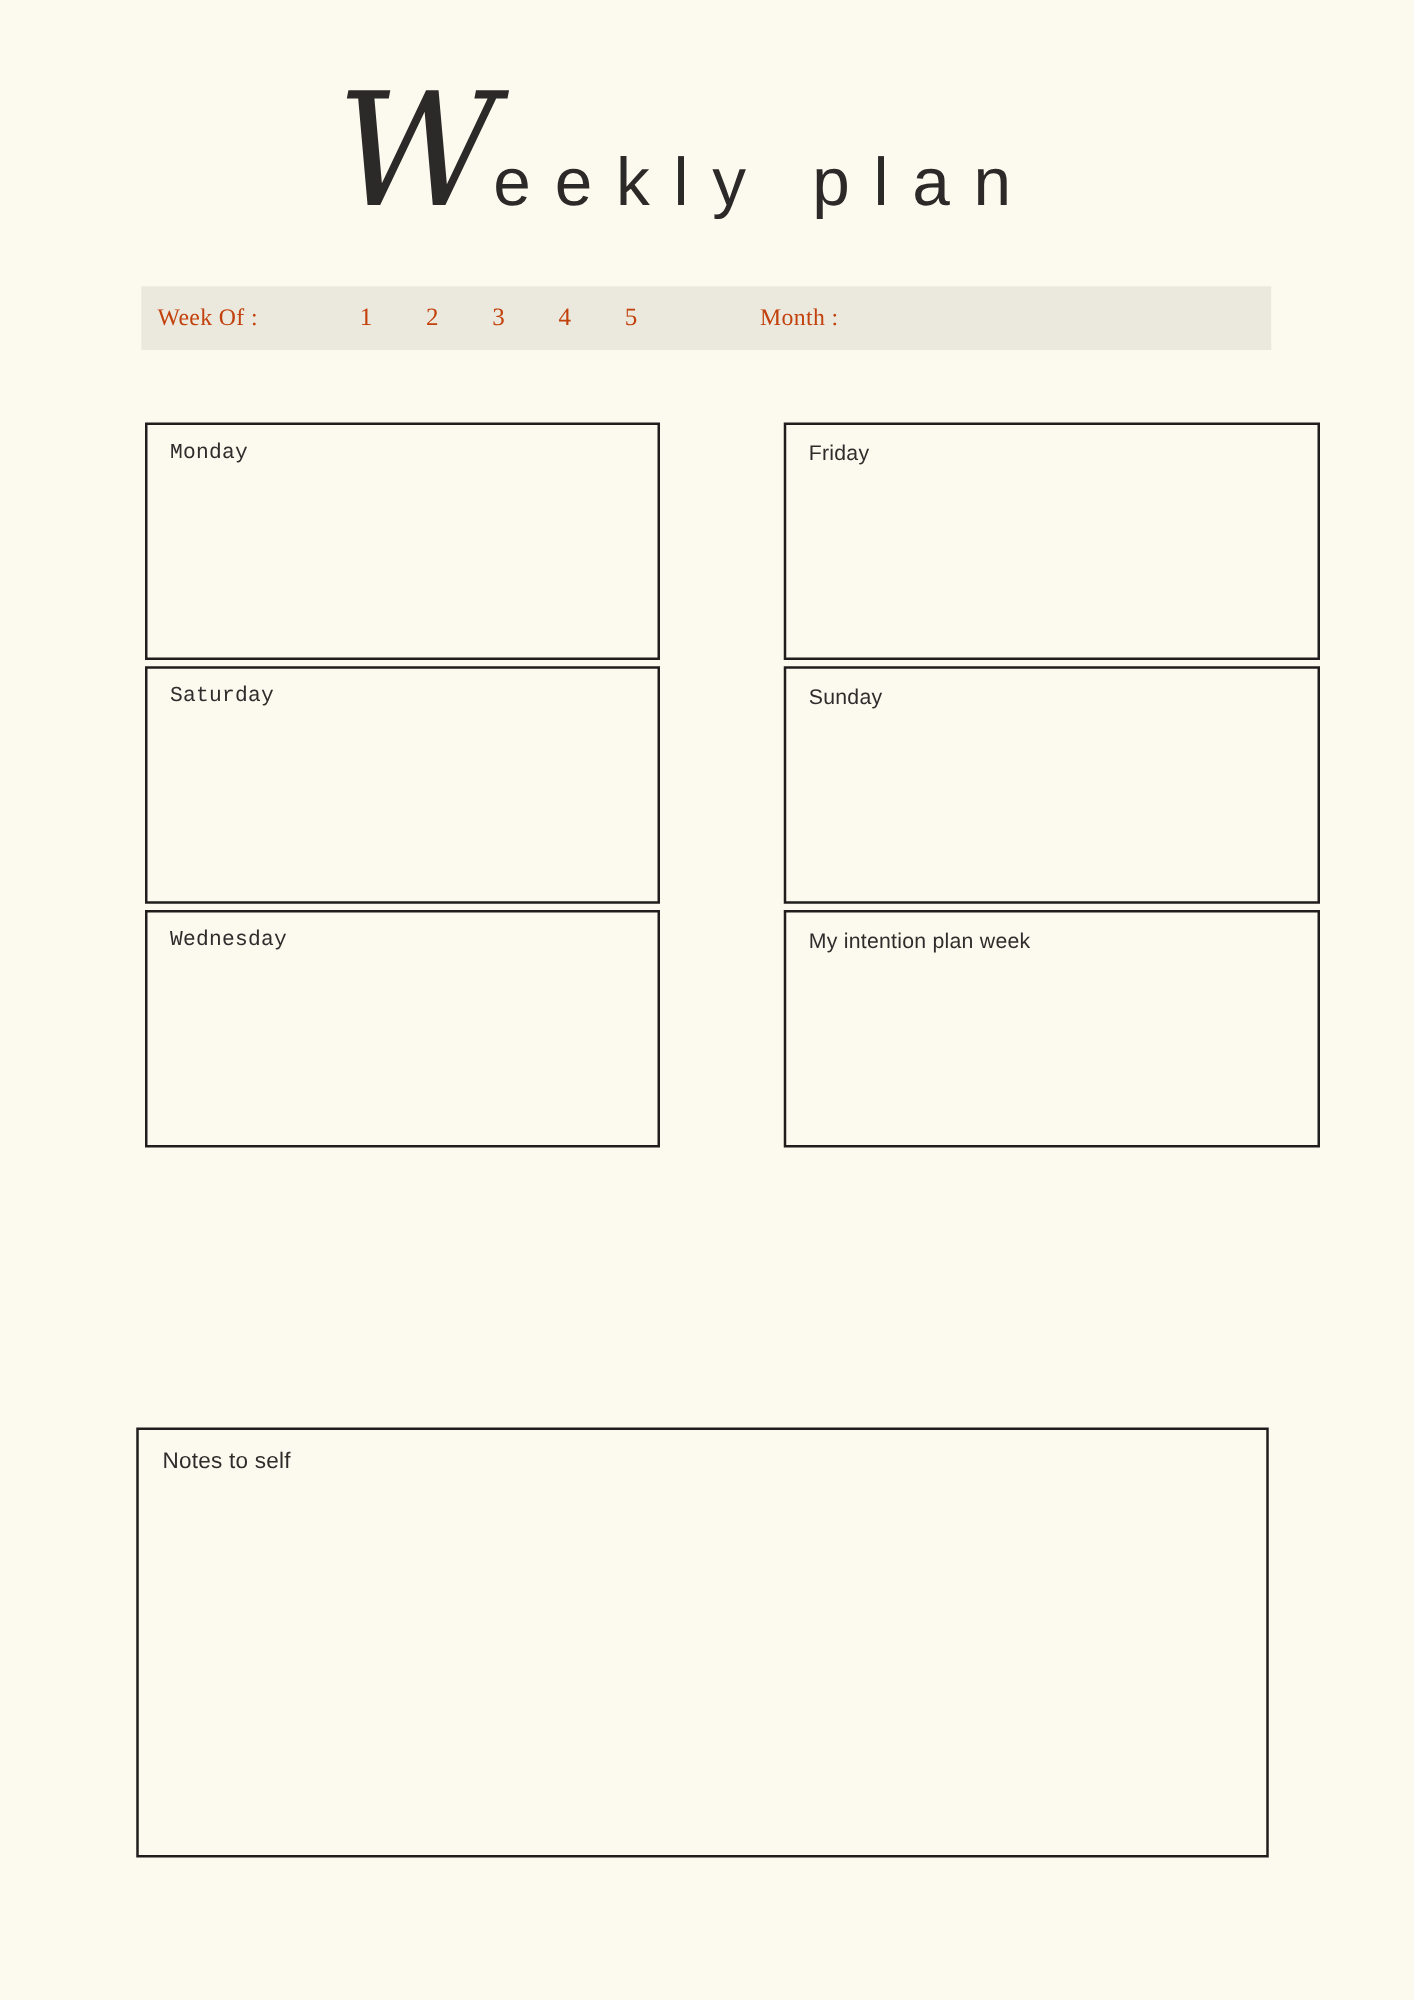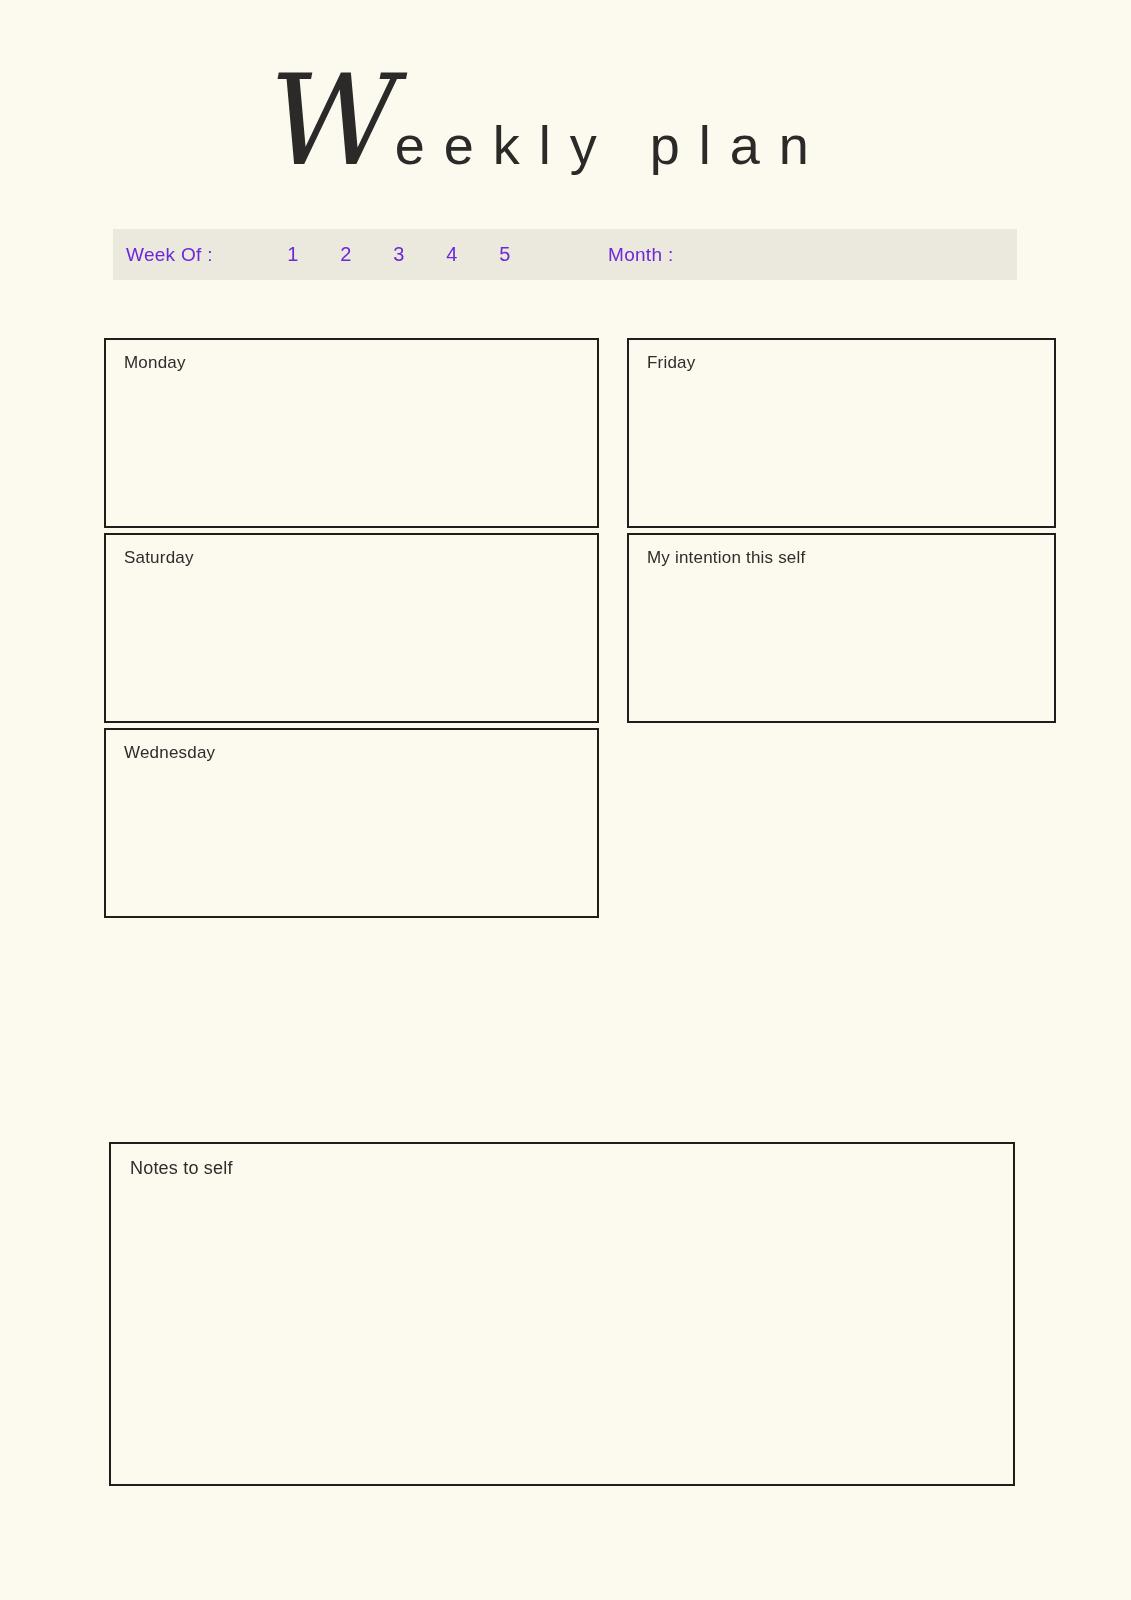--- a/index.html
+++ b/index.html
@@ -43,22 +43,23 @@
   .week-bar {
     position: absolute;
     left: 113px; top: 229px;
     width: 904px; height: 51px;
     background: #ebe9dd;
   }
   .week-bar span {
     position: absolute;
     line-height: 51px;
     font-size: 19px;
-    color: #6d28d9;
+    color: #c2410c;
     letter-spacing: 0.3px;
+    font-family: Liberation Serif, serif;
   }
   .week-of-label { left: 13px; }
   .month-label  { left: 495px; }
   .week-numbers {
     position: absolute;
     left: 173px; top: 0; height: 51px;
     display: flex;
     gap: 39px;
   }
   .week-numbers span {
@@ -69,21 +70,21 @@
     font-size: 20px;
   }
 
   
   .day-col {
     position: absolute;
     display: flex;
     flex-direction: column;
     gap: 5px;
   }
-  .col-left  { left: 104px; top: 338px; width: 495px; }
+  .col-left  { left: 116px; top: 338px; width: 412px; font-family: Liberation Mono, monospace; }
   .col-right { left: 588px; top: 338px; width: 429px; margin-left: 39px; }
   .day-box {
     box-sizing: border-box;
     height: 190px;
     border: 2px solid #1f1e1c;
     background: transparent;
     padding: 13px 18px;
   }
   .box-label {
     font-size: 17px;
@@ -133,21 +134,24 @@
     <div class="day-box">
       <span class="box-label">Wednesday</span>
     </div>
   </div>
 
   <div class="day-col col-right">
     <div class="day-box">
       <span class="box-label">Friday</span>
     </div>
     <div class="day-box">
-      <span class="box-label">My intention this self</span>
+      <span class="box-label">Sunday</span>
+    </div>
+    <div class="day-box">
+      <span class="box-label">My intention plan week</span>
     </div>
   </div>
 
   <div class="notes-box">
     <span class="box-label">Notes to self</span>
   </div>
 
 </div>
 
 </body></html>

